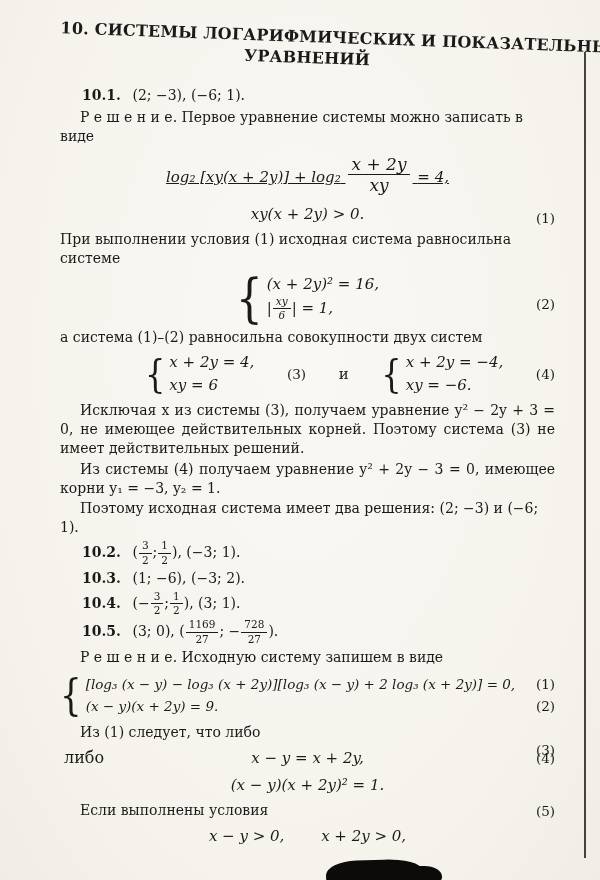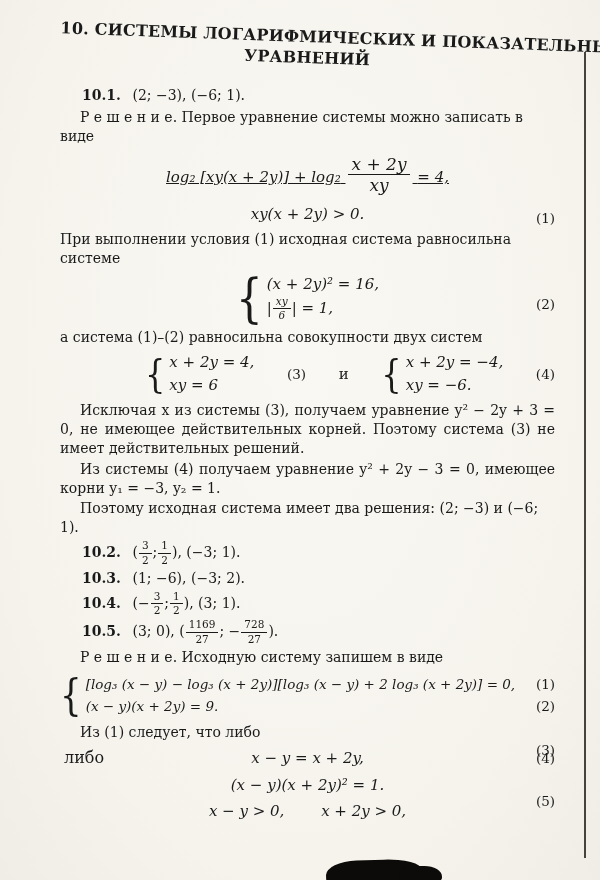--- a/index.html
+++ b/index.html
@@ -203,20 +203,21 @@
       <span class="leftword">либо</span>
       <span class="math">x − y = x + 2y,</span>
       <span class="eqnum">(4)</span>
     </div>
 
     <div class="eqrow">
       <span class="math">(x − y)(x + 2y)² = 1.</span>
     </div>
 
     <p class="line ind withnum">
+      <span>Если выполнены условия</span>
       <span class="eqnum">(5)</span>
     </p>
 
     <div class="eqrow">
       <span class="math">x − y &gt; 0,</span>
       <span class="math gap">x + 2y &gt; 0,</span>
     </div>
 
   </div>
 </div>

